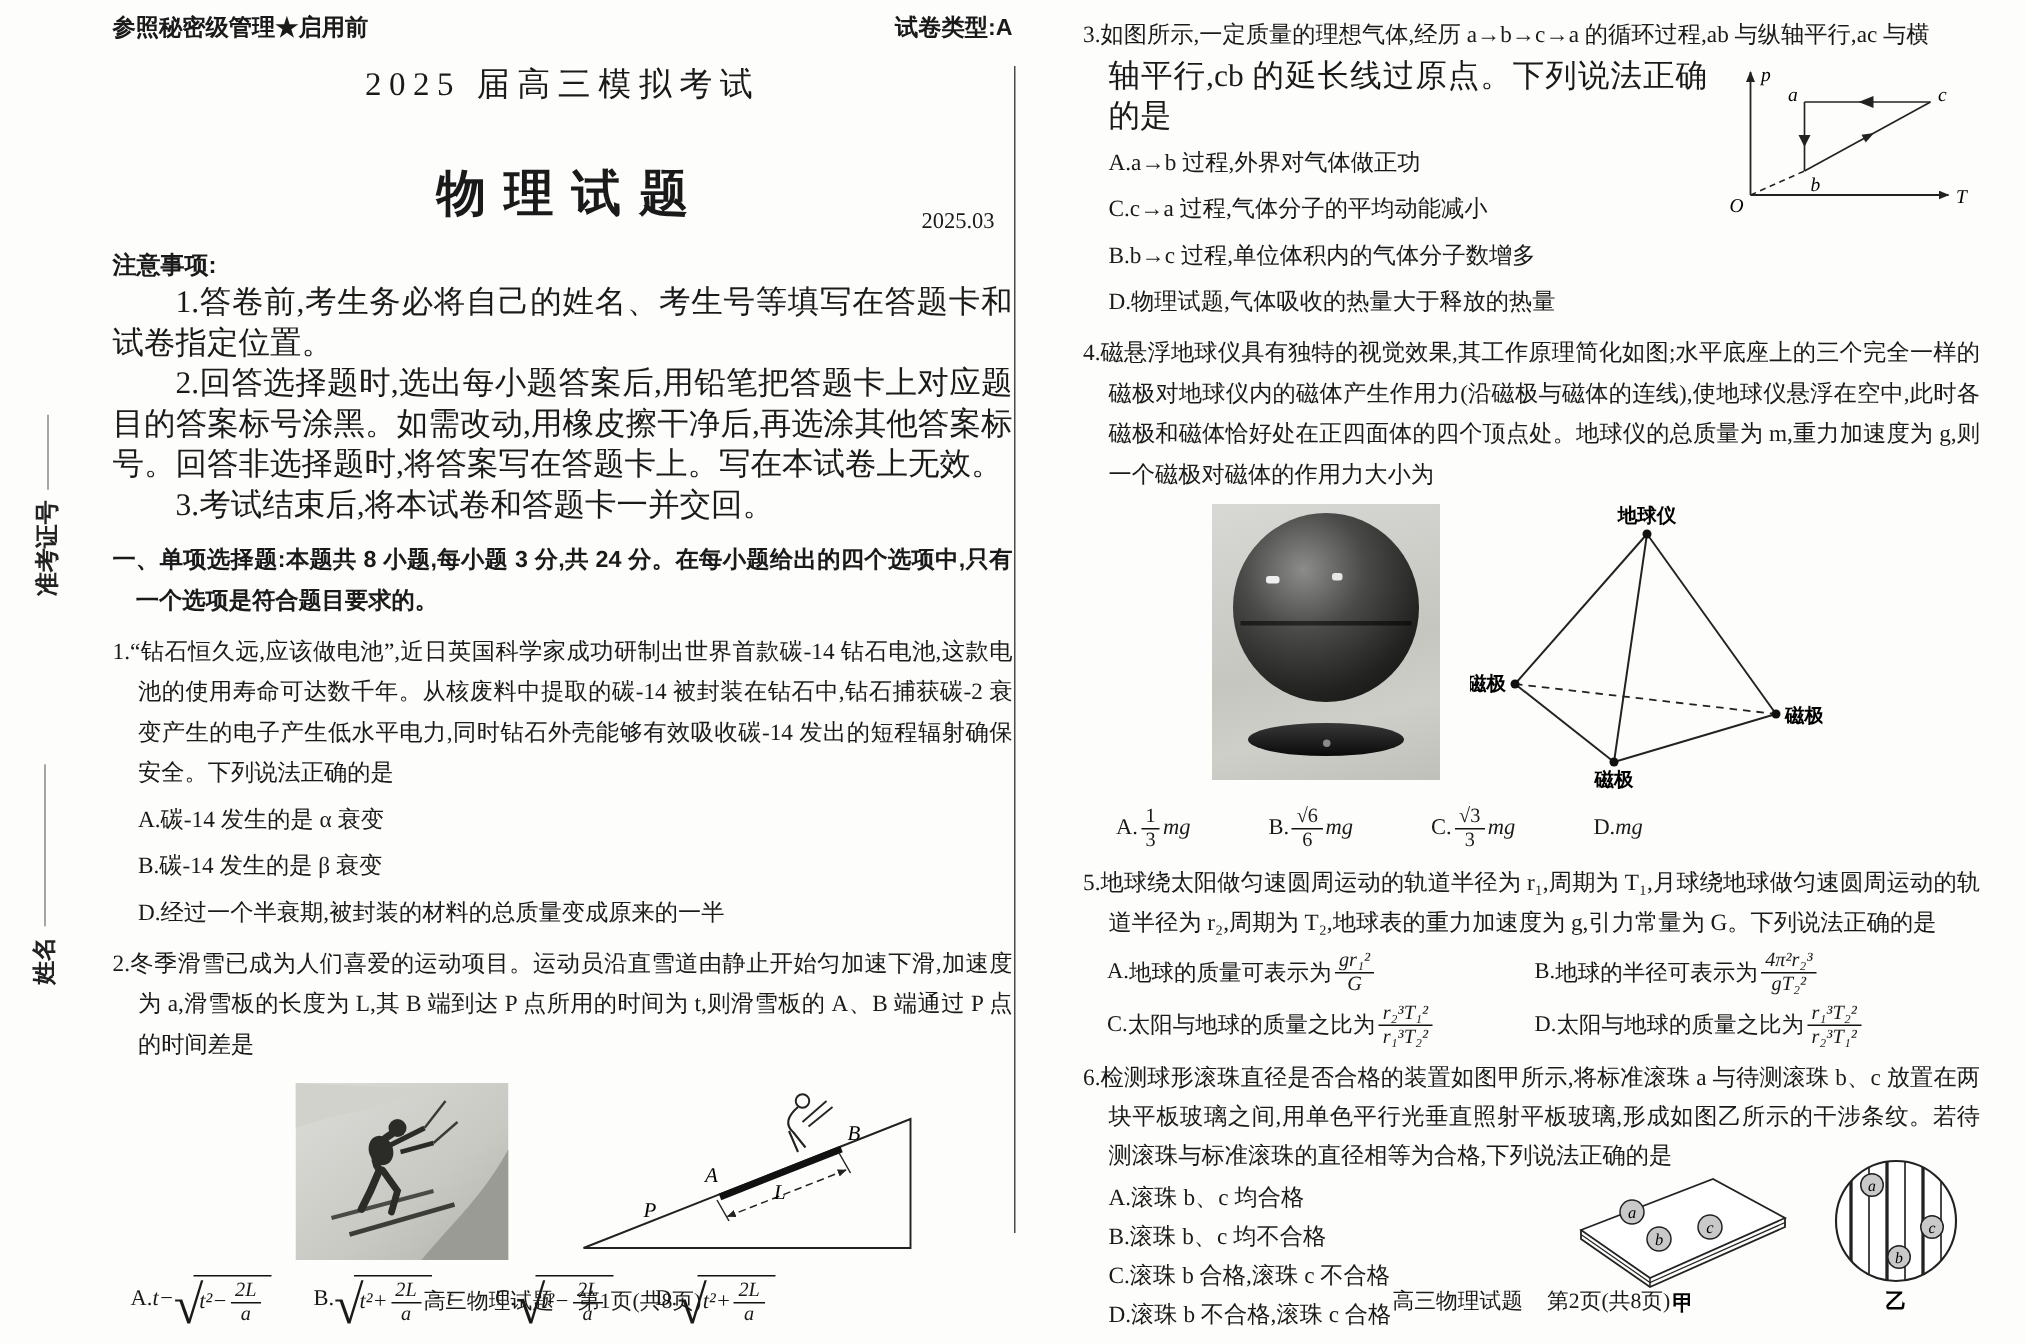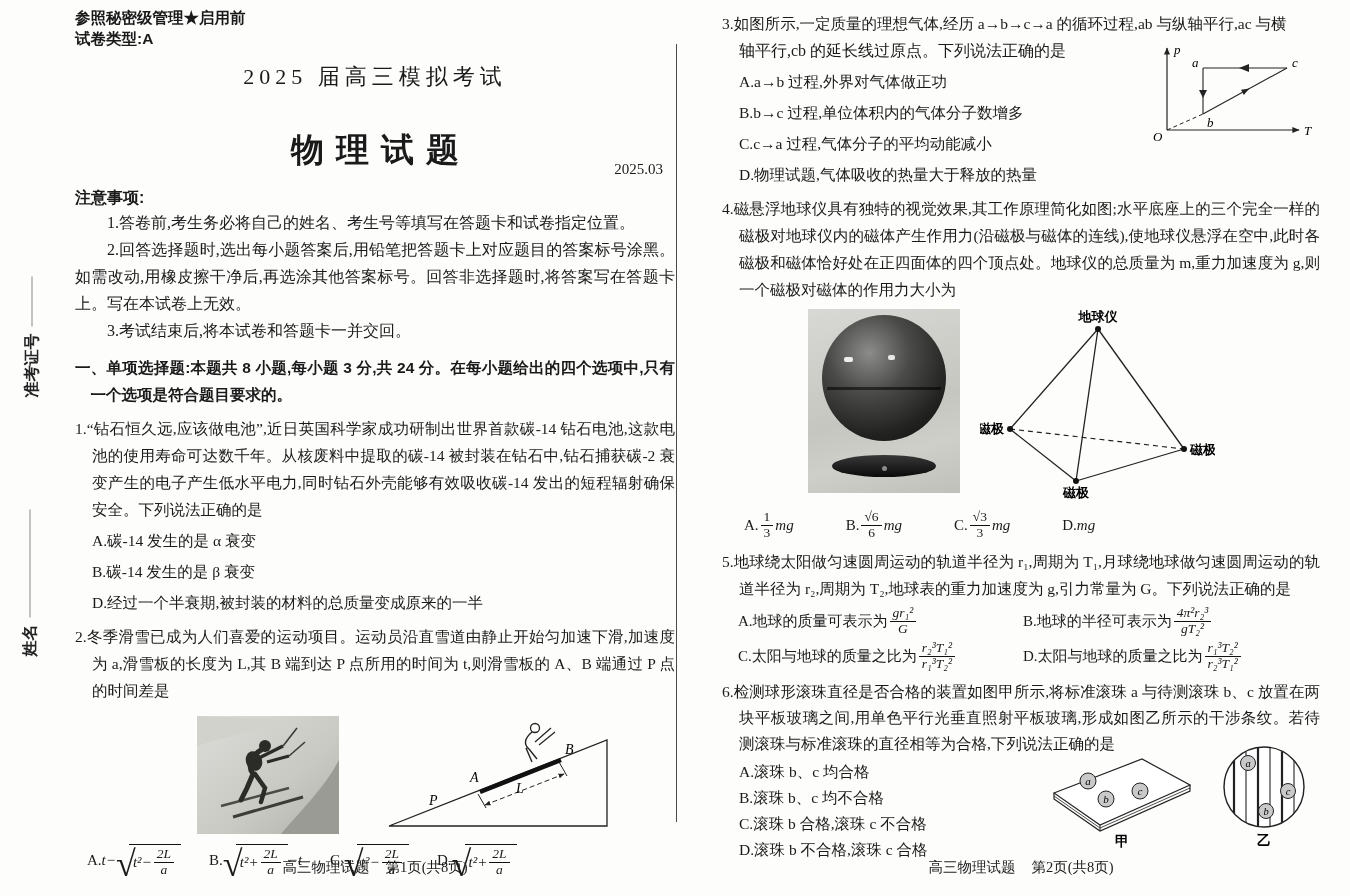--- a/index.html
+++ b/index.html
@@ -17,28 +17,28 @@
 
   
   .side-label{position:absolute;white-space:nowrap;display:flex;align-items:center;gap:7px;
     font-family:"Liberation Sans",sans-serif;font-weight:bold;font-size:16px;color:#222;}
   #side-examno{width:150px;left:-43px;top:312px;transform:rotate(-90deg);}
   #side-name{width:160px;left:-50px;top:566px;transform:rotate(-90deg);}
   .wline{display:inline-block;height:1px;background:#888;}
 
   
   .p1-header{display:flex;justify-content:space-between;margin-top:8px;
-    font-family:"Liberation Sans",sans-serif;font-weight:bold;font-size:15.5px;flex-direction:column;}
+    font-family:"Liberation Sans",sans-serif;font-weight:bold;font-size:15.5px;}
   .exam-title{text-align:center;font-size:22px;letter-spacing:5px;margin-top:12px;}
   .subject-row{position:relative;height:52px;margin-top:2px;}
   .subject-title{text-align:center;font-size:33px;font-weight:bold;letter-spacing:12px;text-indent:12px;
     line-height:52px;font-family:"Liberation Sans",sans-serif;margin-top:32px;}
   .date{position:absolute;right:12px;bottom:-2px;font-size:15px;}
   .notice-title{font-weight:bold;font-size:16px;margin-top:12px;font-family:"Liberation Sans",sans-serif;}
-  .para{font-size:16px;line-height:27px;text-align:justify;}
+  .para{font-size:21px;line-height:27px;text-align:justify;}
   .ind{text-indent:2em;}
   .section-head{font-weight:bold;font-size:15.5px;line-height:27px;margin-top:10px;
     padding-left:1em;text-indent:-1em;text-align:justify;font-family:"Liberation Sans",sans-serif;}
 
   .question{margin-top:7px;}
   .qtext{font-size:15.5px;line-height:27px;text-align:justify;padding-left:17px;text-indent:-17px;}
   .opt{font-size:15.5px;line-height:26px;margin-top:5px;padding-left:17px;}
   .cont{padding-left:17px;}
 
   
@@ -240,22 +240,22 @@
 <div class="footer" id="footer1">
   <span>高三物理试题</span><span class="fspace"></span><span>第1页(共8页)</span>
 </div>
 
 <div class="page" id="page-right">
 
   <div class="question q3wrap" style="margin-top:10px">
     <div class="qtext"><span>3.</span><span>如图所示,一定质量的理想气体,经历 a→b→c→a 的循环过程,ab 与纵轴平行,ac 与横</span></div>
     <div class="para cont nr">轴平行,cb 的延长线过原点。下列说法正确的是</div>
     <div class="opt nr">A.a→b 过程,外界对气体做正功</div>
+    <div class="opt nr">C.c→a 过程,气体分子的平均动能减小</div>
     <div class="opt nr">B.b→c 过程,单位体积内的气体分子数增多</div>
-    <div class="opt nr">C.c→a 过程,气体分子的平均动能减小</div>
     <div class="opt nr">D.物理试题,气体吸收的热量大于释放的热量</div>
 
     <svg class="pt-fig" width="175" height="108">
       <defs>
         <marker id="ar2" markerWidth="7" markerHeight="7" refX="5.5" refY="2.5" orient="auto">
           <path d="M0,0L6,2.5L0,5Z" fill="#222"></path>
           </marker>
       </defs>
       <line x1="26" y1="92" x2="26" y2="10" stroke="#222" stroke-width="1.2" marker-end="url(#ar2)"></line>
       <line x1="26" y1="92" x2="158" y2="92" stroke="#222" stroke-width="1.2" marker-end="url(#ar2)"></line>

